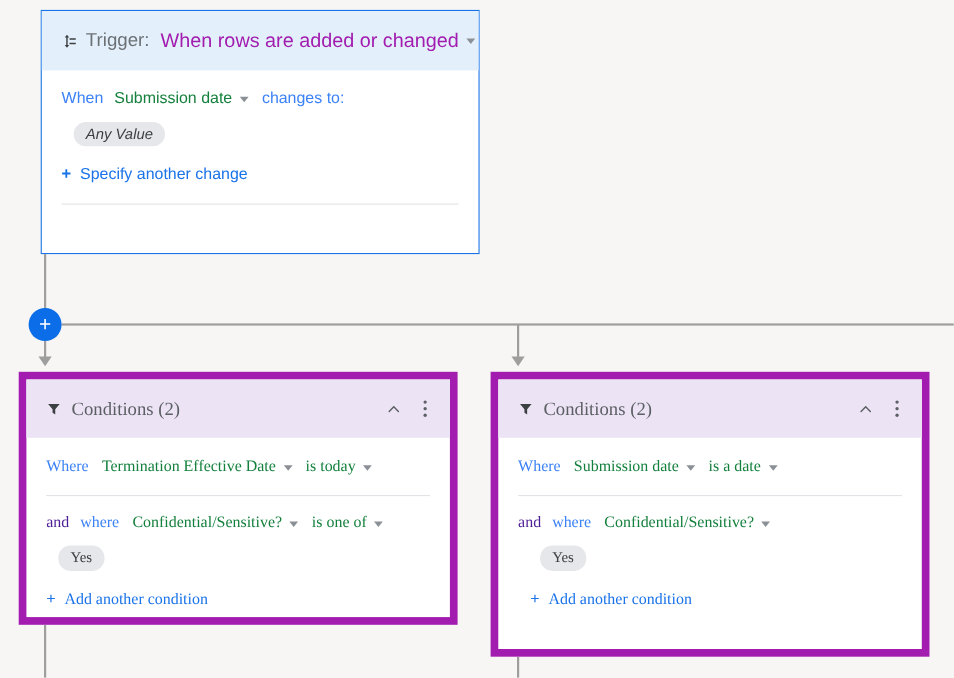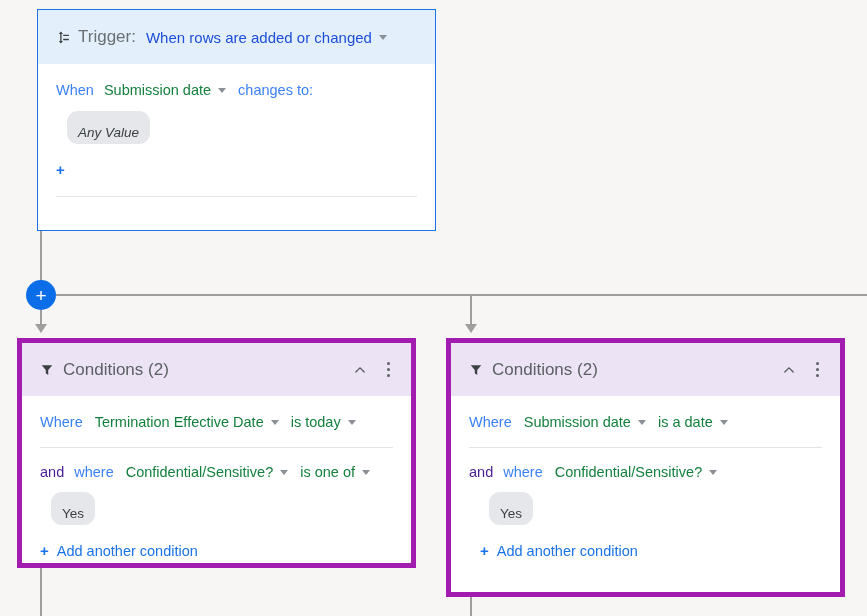--- a/index.html
+++ b/index.html
@@ -55,21 +55,22 @@
   
   .card {
     position: absolute;
     background: #ffffff;
     box-sizing: border-box;
   }
   .card-trigger {
     border: 1px solid #1a73e8;
   }
   .card-cond {
-    border: 5px solid #a21caf;
+    border: 7px solid #a21caf;
+    font-family: Liberation Serif, serif;
   }
 
   .card-head {
     display: flex;
     align-items: center;
     box-sizing: border-box;
   }
   .head-trigger {
     background: #e3f0fb;
     padding: 0 18px;
@@ -80,22 +81,22 @@
     padding: 0 14px 0 18px;
     height: 53px;
   }
 
   .trigger-label {
     color: #6b7075;
     font-size: 17px;
     margin-right: 10px;
   }
   .trigger-value {
-    color: #1d4ed8;
-    font-size: 15px;
+    color: #a21caf;
+    font-size: 18px;
   }
 
   .cond-title {
     color: #5c5f63;
     font-size: 17px;
     flex: 1;
   }
 
   .icon {
     display: inline-flex;
@@ -165,21 +166,21 @@
     align-items: center;
     cursor: pointer;
     white-space: nowrap;
   }
 
   .chip {
     display: inline-block;
     background: #e5e7ea;
     color: #3c4043;
     border-radius: 11px;
-    padding: 14px 11px 4px;
+    padding: 3px 11px 4px;
     font-size: 13.5px;
   }
   .chip-italic {
     font-style: italic;
   }
 
   .link {
     color: #1a73e8;
     font-size: 14.5px;
     cursor: pointer;
@@ -235,20 +236,21 @@
         <span class="muted">changes to:</span>
       </div>
 
       <div style="margin-top:13px; padding-left:11px;">
         <span class="chip chip-italic">Any Value</span>
       </div>
 
       <div style="margin-top:17px;">
         <span class="link">
           <span class="plus-sign">+</span>
+          <span>Specify another change</span>
         </span>
       </div>
 
       <div class="divider" style="margin-top:17px;"></div>
 
 
     </div>
   </div>
 
   <div class="conn conn-v" style="left:40px; top:231px; height:64px;"></div>

